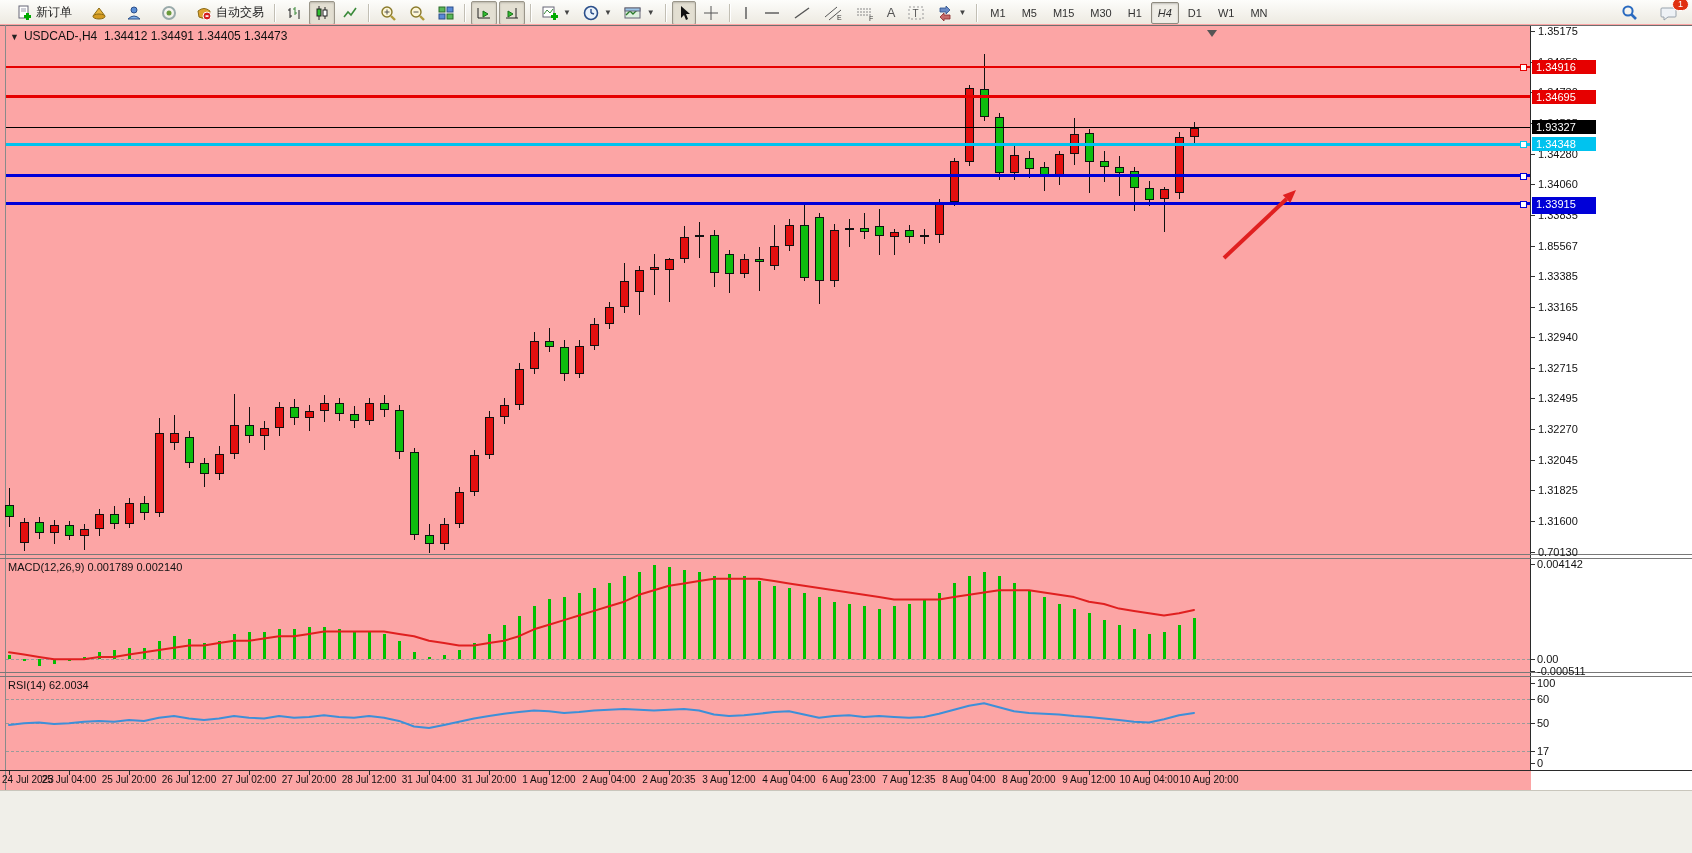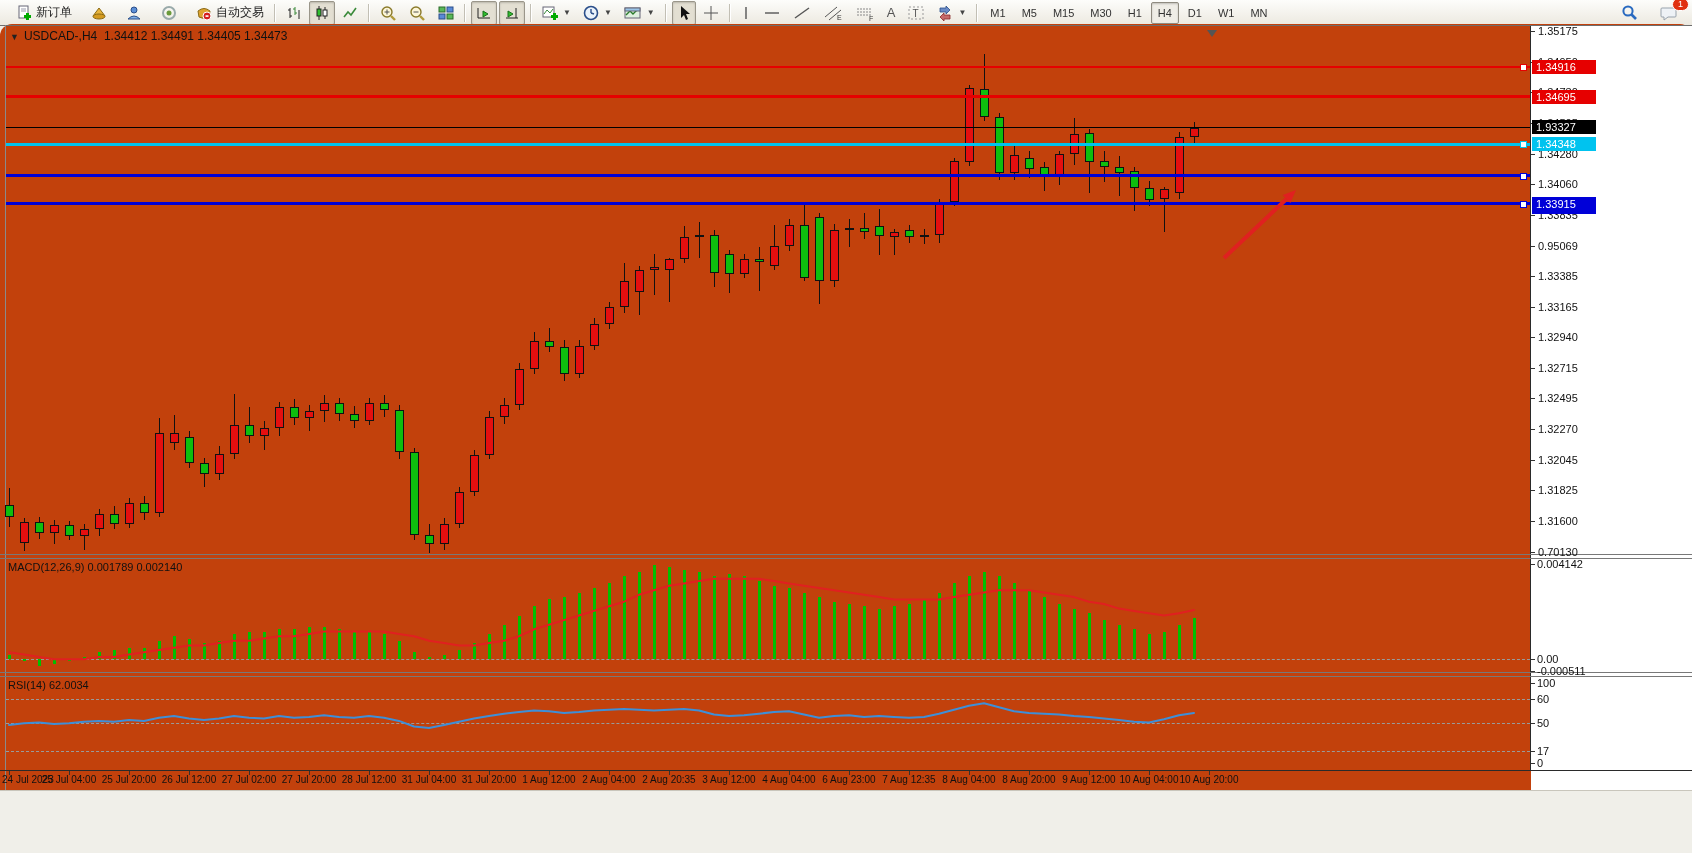--- a/index.html
+++ b/index.html
@@ -10,26 +10,26 @@
            background:linear-gradient(#fdfdfb,#ece9e0);border-bottom:1px solid #b7b3a6;
            display:flex;align-items:center;font-size:12px;color:#222;}
   .tb-group{display:flex;align-items:center;height:25px;}
   .tb-sep{width:1px;height:18px;background:#c2bfb4;margin:0 4px;border-right:1px solid #fff;}
   .tb-btn{display:flex;align-items:center;gap:4px;padding:2px 4px;margin:0 1px;border:1px solid transparent;
           border-radius:2px;height:18px;cursor:default;white-space:nowrap;}
   .tb-btn.pressed{background:#e3dfd2;border:1px solid #9a968a;box-shadow:inset 0 1px 2px rgba(0,0,0,.18);}
   .tb-btn svg{display:block;}
   .caret{font-size:8px;color:#444;margin-left:1px;}
   .tf-btn{padding:2px 6px;margin:0 1px;font-size:11px;color:#333;border:1px solid transparent;border-radius:2px;height:16px;line-height:16px;}
-  .tf-btn.active{background:#efede6;border:1px solid #8f8b80;box-shadow:inset 0 1px 2px rgba(0,0,0,.2);}
+  .tf-btn.active{background:#efede6;border:1px solid #8f8b80;box-shadow:inset 0 1px 2px rgba(0,0,0,.2);font-style:italic;}
   .tb-right{position:absolute;right:8px;top:0;height:25px;display:flex;align-items:center;gap:10px;}
   .badge{position:absolute;top:-4px;right:-7px;background:#e03010;color:#fff;border-radius:7px;
          font-size:9px;line-height:11px;min-width:11px;text-align:center;padding:0 2px;border:1px solid #fff;}
   
-  .chart-area{position:absolute;left:0;top:24px;width:1692px;height:829px;background:#c2410c;border-radius:12px;}
+  .chart-area{position:absolute;left:0;top:24px;width:1692px;height:829px;background:#fca5a5;}
   .frame-top{position:absolute;left:0;top:1px;width:1692px;height:1px;background:#6e6e6e;}
   .frame-left{position:absolute;left:5px;top:1px;width:1px;height:765px;background:#8a8a8a;}
   .title-row{position:absolute;left:10px;top:5px;font-size:12px;color:#111;z-index:30;}
   .title-row .tri{font-size:9px;margin-right:5px;color:#222;}
   .axis-col{position:absolute;left:1531px;top:2px;width:161px;height:764px;background:#fff;}
   .vsep{position:absolute;left:1530px;top:2px;width:1px;height:744px;background:#2a2a2a;}
   .pane-sep{position:absolute;left:0;width:1692px;height:1px;background:#787878;}
   .time-axis-line{position:absolute;left:0;top:746px;width:1692px;height:1px;background:#2a2a2a;}
   .gray-band{position:absolute;left:0;top:766px;width:1692px;height:63px;background:#f0efe9;border-top:1px solid #c9c6bc;}
   .price-tick{position:absolute;left:1538px;width:70px;font-size:11px;color:#111;}
@@ -626,21 +626,21 @@
         <div class="price-tick" style="top: 61.9962px;">1.34730</div>
         <div class="tick-dash" style="top: 98.8369px;"></div>
         <div class="price-tick" style="top: 92.8369px;">1.34505</div>
         <div class="tick-dash" style="top: 129.678px;"></div>
         <div class="price-tick" style="top: 123.678px;">1.34280</div>
         <div class="tick-dash" style="top: 159.833px;"></div>
         <div class="price-tick" style="top: 153.833px;">1.34060</div>
         <div class="tick-dash" style="top: 190.674px;"></div>
         <div class="price-tick" style="top: 184.674px;">1.33835</div>
         <div class="tick-dash" style="top: 221.515px;"></div>
-        <div class="price-tick" style="top: 215.515px;">0.95069</div>
+        <div class="price-tick" style="top: 215.515px;">1.85567</div>
         <div class="tick-dash" style="top: 252.355px;"></div>
         <div class="price-tick" style="top: 246.355px;">1.33385</div>
         <div class="tick-dash" style="top: 282.511px;"></div>
         <div class="price-tick" style="top: 276.511px;">1.33165</div>
         <div class="tick-dash" style="top: 313.351px;"></div>
         <div class="price-tick" style="top: 307.351px;">1.32940</div>
         <div class="tick-dash" style="top: 344.192px;"></div>
         <div class="price-tick" style="top: 338.192px;">1.32715</div>
         <div class="tick-dash" style="top: 374.348px;"></div>
         <div class="price-tick" style="top: 368.348px;">1.32495</div>

